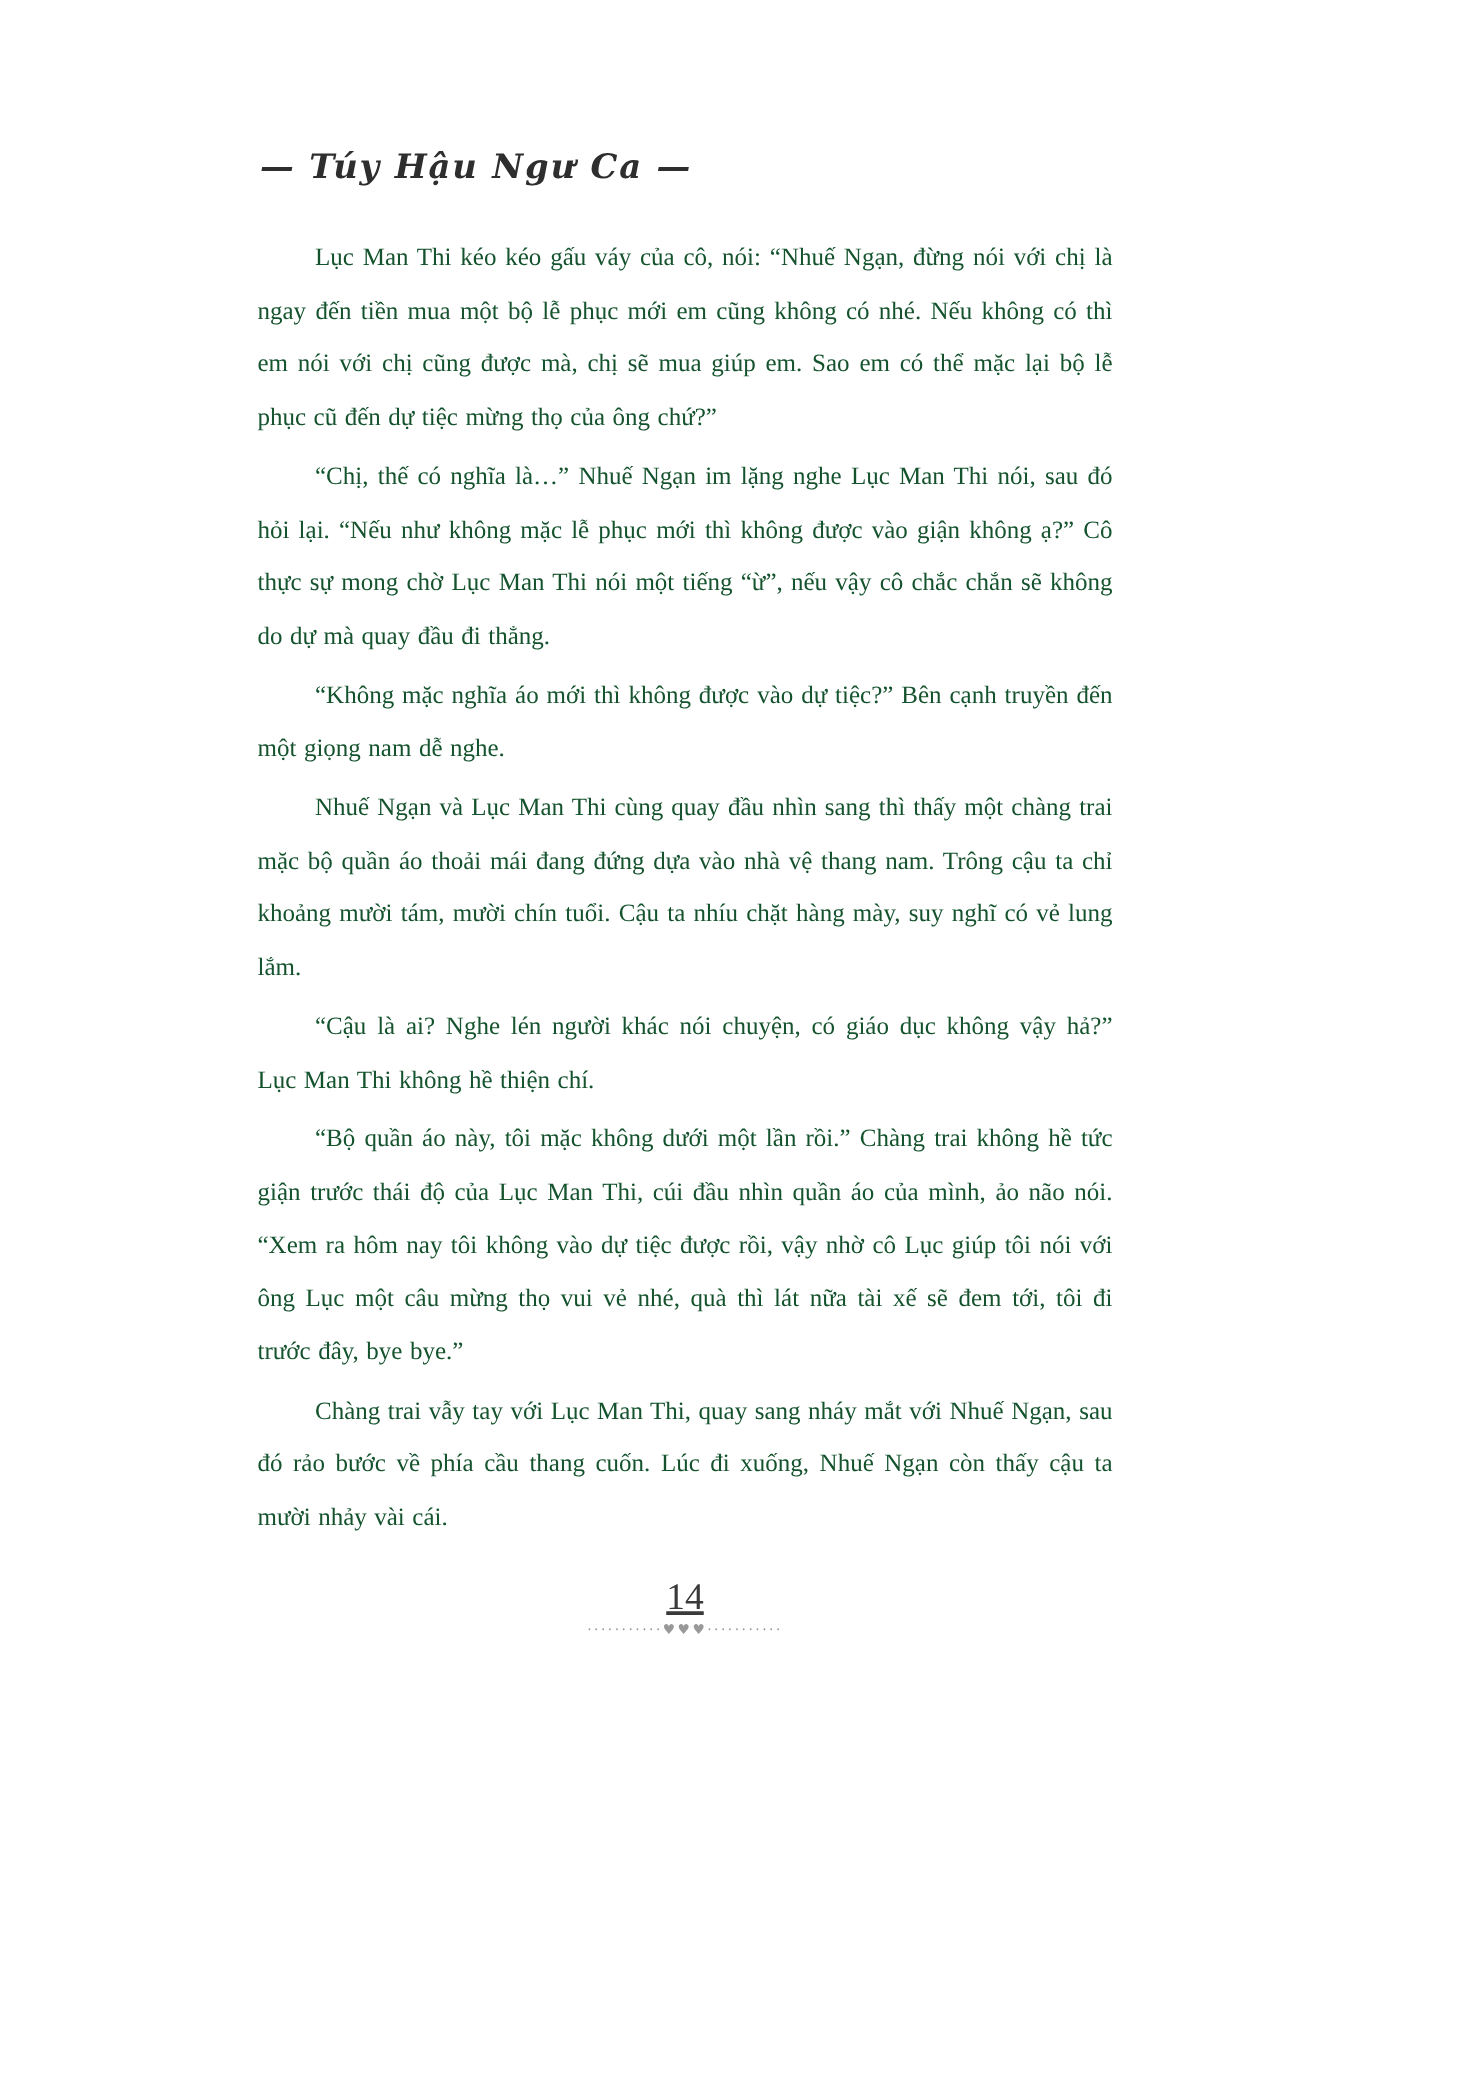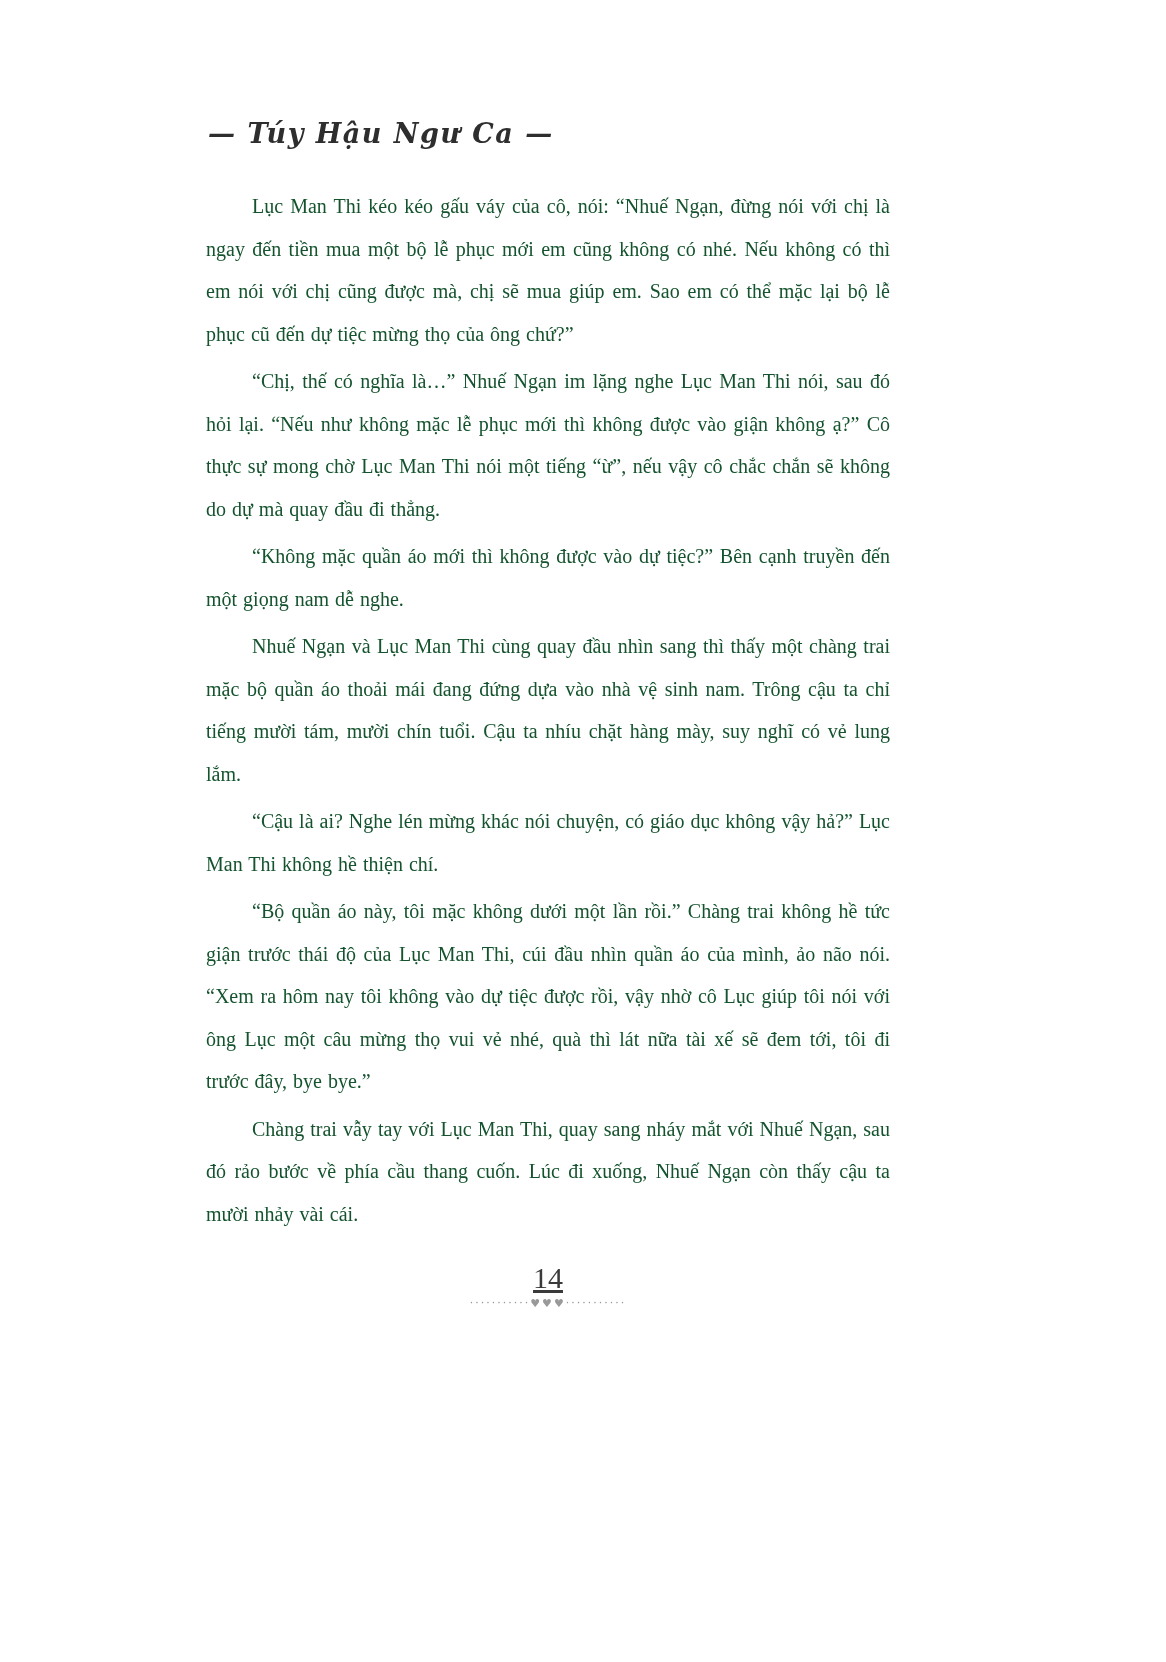--- a/index.html
+++ b/index.html
@@ -60,23 +60,23 @@
 
 <div class="page">
 
   <div class="running-header">
     <span>— Túy Hậu Ngư Ca —</span>
   </div>
 
   <div class="page-body">
     <p>Lục Man Thi kéo kéo gấu váy của cô, nói: “Nhuế Ngạn, đừng nói với chị là ngay đến tiền mua một bộ lễ phục mới em cũng không có nhé. Nếu không có thì em nói với chị cũng được mà, chị sẽ mua giúp em. Sao em có thể mặc lại bộ lễ phục cũ đến dự tiệc mừng thọ của ông chứ?”</p>
     <p>“Chị, thế có nghĩa là…” Nhuế Ngạn im lặng nghe Lục Man Thi nói, sau đó hỏi lại. “Nếu như không mặc lễ phục mới thì không được vào giận không ạ?” Cô thực sự mong chờ Lục Man Thi nói một tiếng “ừ”, nếu vậy cô chắc chắn sẽ không do dự mà quay đầu đi thẳng.</p>
-    <p>“Không mặc quần áo mới thì không được vào dự tiệc?” Bên cạnh truyền đến một giọng nam dễ nghe.</p>
-    <p>Nhuế Ngạn và Lục Man Thi cùng quay đầu nhìn sang thì thấy một chàng trai mặc bộ quần áo thoải mái đang đứng dựa vào nhà vệ sinh nam. Trông cậu ta chỉ tiếng mười tám, mười chín tuổi. Cậu ta nhíu chặt hàng mày, suy nghĩ có vẻ lung lắm.</p>
-    <p>“Cậu là ai? Nghe lén mừng khác nói chuyện, có giáo dục không vậy hả?” Lục Man Thi không hề thiện chí.</p>
+    <p>“Không mặc nghĩa áo mới thì không được vào dự tiệc?” Bên cạnh truyền đến một giọng nam dễ nghe.</p>
+    <p>Nhuế Ngạn và Lục Man Thi cùng quay đầu nhìn sang thì thấy một chàng trai mặc bộ quần áo thoải mái đang đứng dựa vào nhà vệ thang nam. Trông cậu ta chỉ khoảng mười tám, mười chín tuổi. Cậu ta nhíu chặt hàng mày, suy nghĩ có vẻ lung lắm.</p>
+    <p>“Cậu là ai? Nghe lén người khác nói chuyện, có giáo dục không vậy hả?” Lục Man Thi không hề thiện chí.</p>
     <p>“Bộ quần áo này, tôi mặc không dưới một lần rồi.” Chàng trai không hề tức giận trước thái độ của Lục Man Thi, cúi đầu nhìn quần áo của mình, ảo não nói. “Xem ra hôm nay tôi không vào dự tiệc được rồi, vậy nhờ cô Lục giúp tôi nói với ông Lục một câu mừng thọ vui vẻ nhé, quà thì lát nữa tài xế sẽ đem tới, tôi đi trước đây, bye bye.”</p>
     <p>Chàng trai vẫy tay với Lục Man Thi, quay sang nháy mắt với Nhuế Ngạn, sau đó rảo bước về phía cầu thang cuốn. Lúc đi xuống, Nhuế Ngạn còn thấy cậu ta mười nhảy vài cái.</p>
   </div>
 
   <div class="page-footer">
     <div class="page-number">14</div>
     <div class="ornament">···········♥♥♥···········</div>
   </div>
 
 </div>

